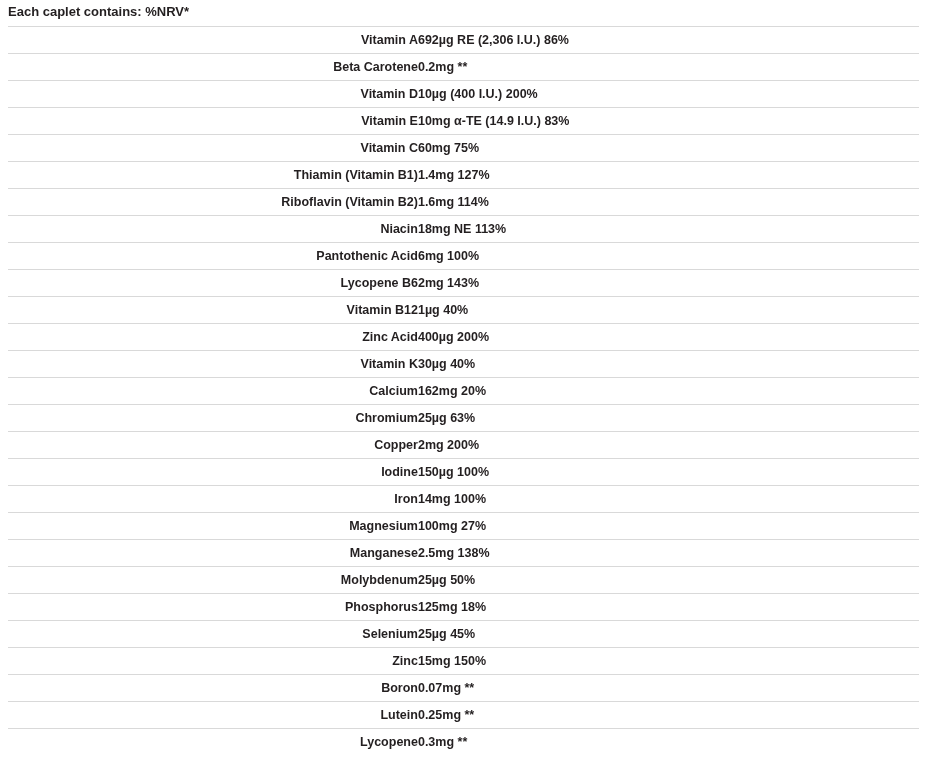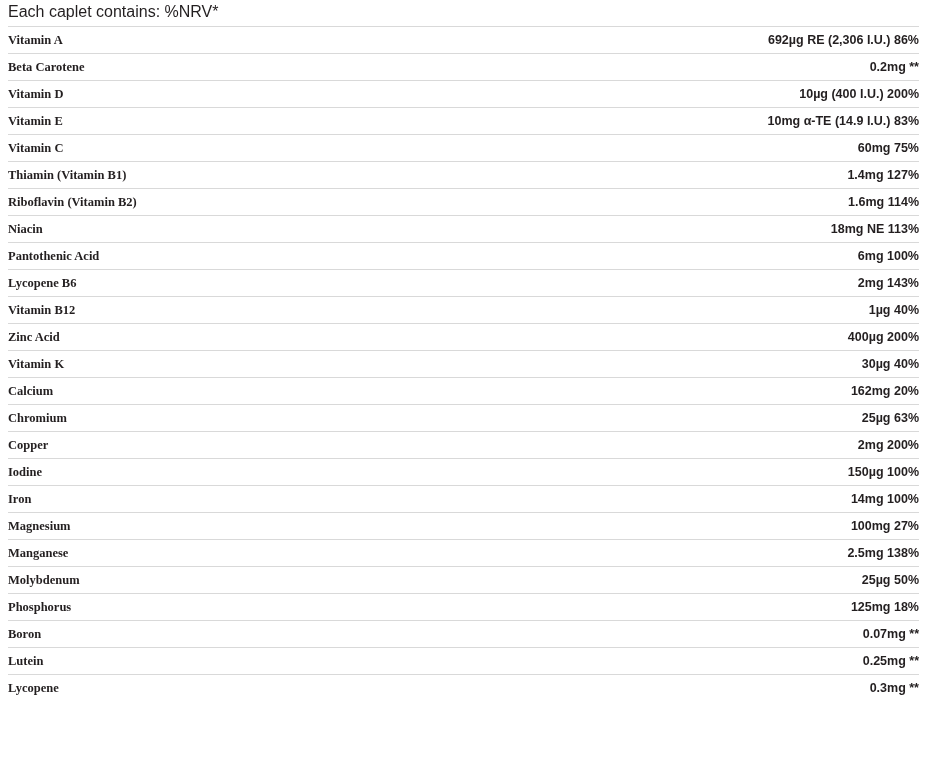--- a/index.html
+++ b/index.html
@@ -13,22 +13,22 @@
     font-family: "Liberation Sans", sans-serif;
     color: #231f20;
     -webkit-font-smoothing: antialiased;
   }
   .panel {
     width: 927px;
     box-sizing: border-box;
     padding: 0 8px;
   }
   .header-row {
-    font-size: 16px;
-    font-weight: normal;
+    font-size: 13px;
+    font-weight: bold;
     color: #231f20;
     padding: 5px 0 7px 0;
     line-height: 14px;
   }
   table.nutrition {
     width: 100%;
     border-collapse: collapse;
     table-layout: fixed;
   }
   table.nutrition tr {
@@ -38,26 +38,24 @@
     font-size: 12.5px;
     font-weight: bold;
     line-height: 14px;
     padding: 6px 0 6px 0;
     vertical-align: middle;
     color: #231f20;
     white-space: nowrap;
     overflow: hidden;
   }
   table.nutrition td.name {
-    text-align: left;
+    text-align: right;
     width: 45%;
-    font-family: Liberation Serif, serif;
   }
   table.nutrition td.value {
-    text-align: right;
     width: 55%;
   }
 </style>
 </head>
 <body>
 
 <div class="panel">
 
   <div class="header-row">Each caplet contains: %NRV*</div>
 
@@ -145,20 +143,28 @@
         </tr>
         <tr>
           <td class="name">Molybdenum</td>
           <td class="value">25µg 50%</td>
         </tr>
         <tr>
           <td class="name">Phosphorus</td>
           <td class="value">125mg 18%</td>
         </tr>
         <tr>
+          <td class="name">Selenium</td>
+          <td class="value">25µg 45%</td>
+        </tr>
+        <tr>
+          <td class="name">Zinc</td>
+          <td class="value">15mg 150%</td>
+        </tr>
+        <tr>
           <td class="name">Boron</td>
           <td class="value">0.07mg **</td>
         </tr>
         <tr>
           <td class="name">Lutein</td>
           <td class="value">0.25mg **</td>
         </tr>
         <tr>
           <td class="name">Lycopene</td>
           <td class="value">0.3mg **</td>

